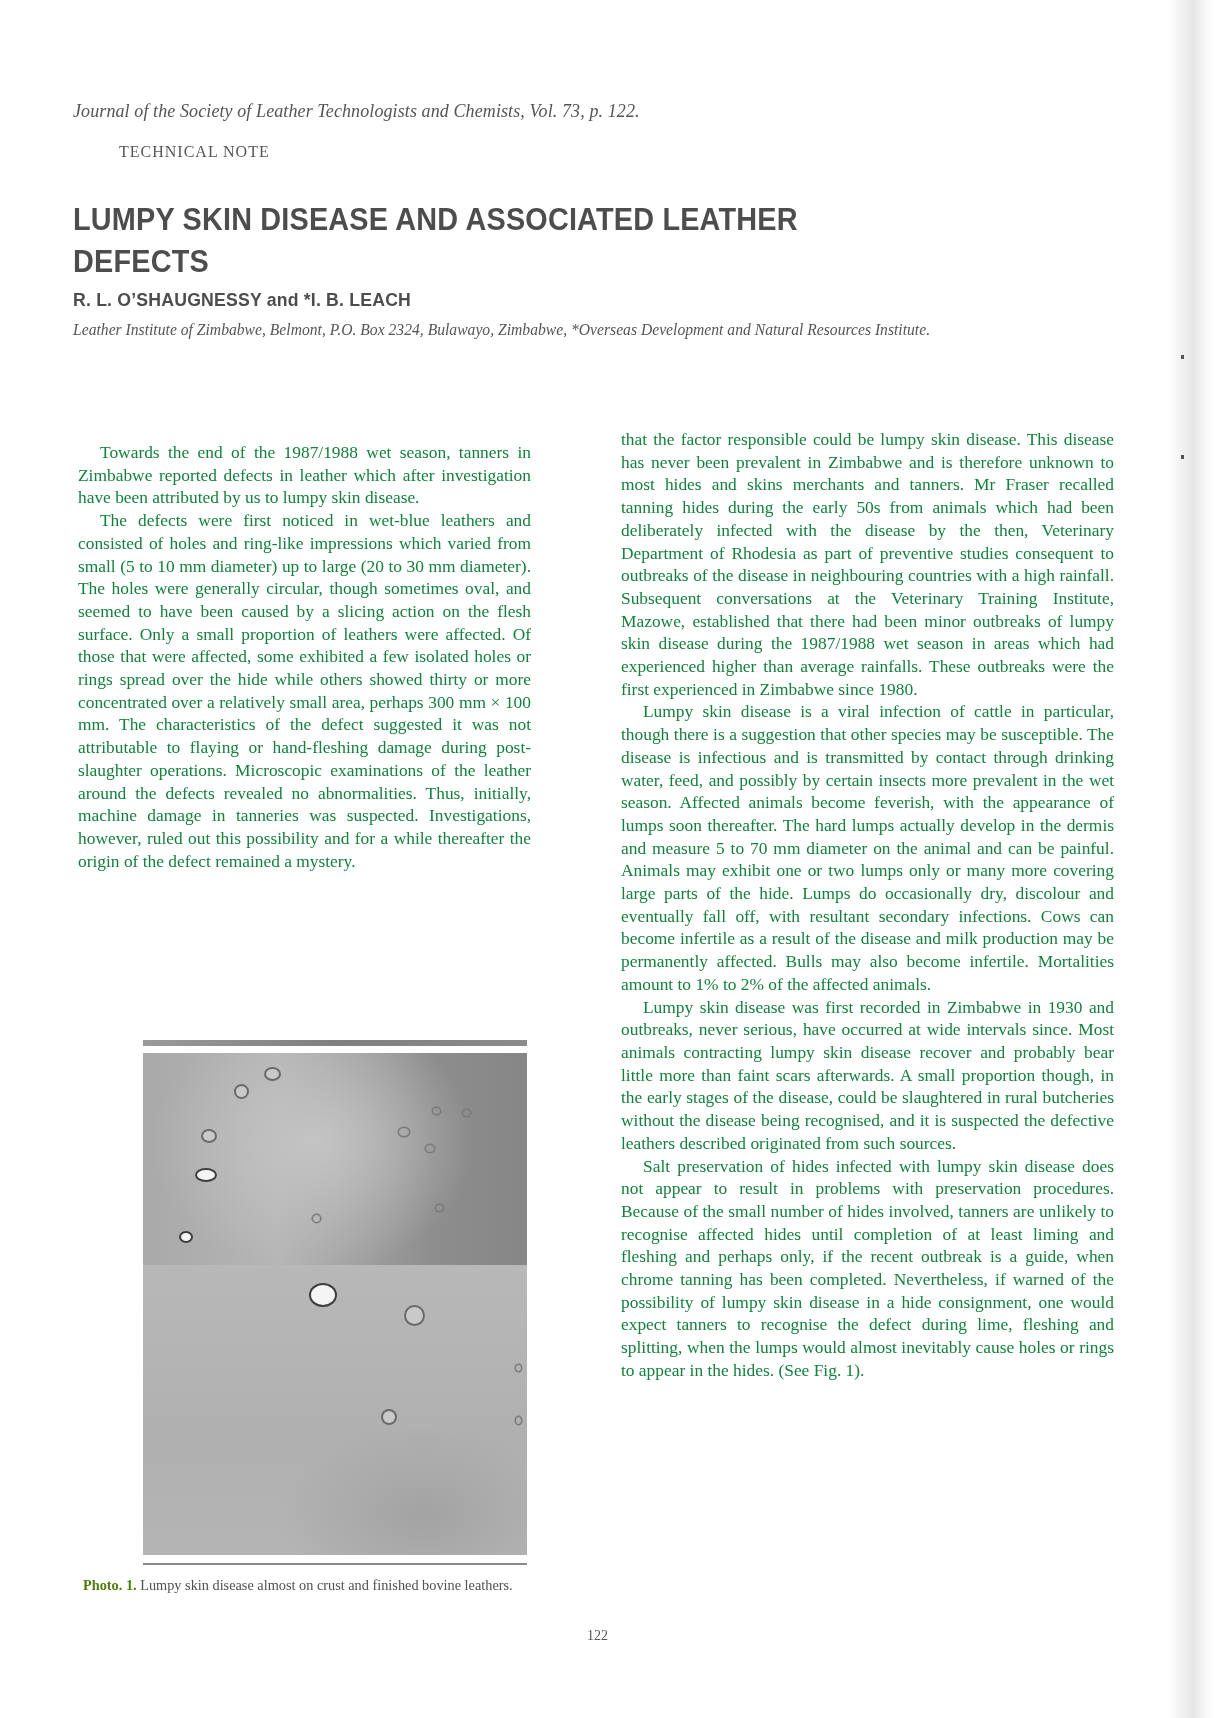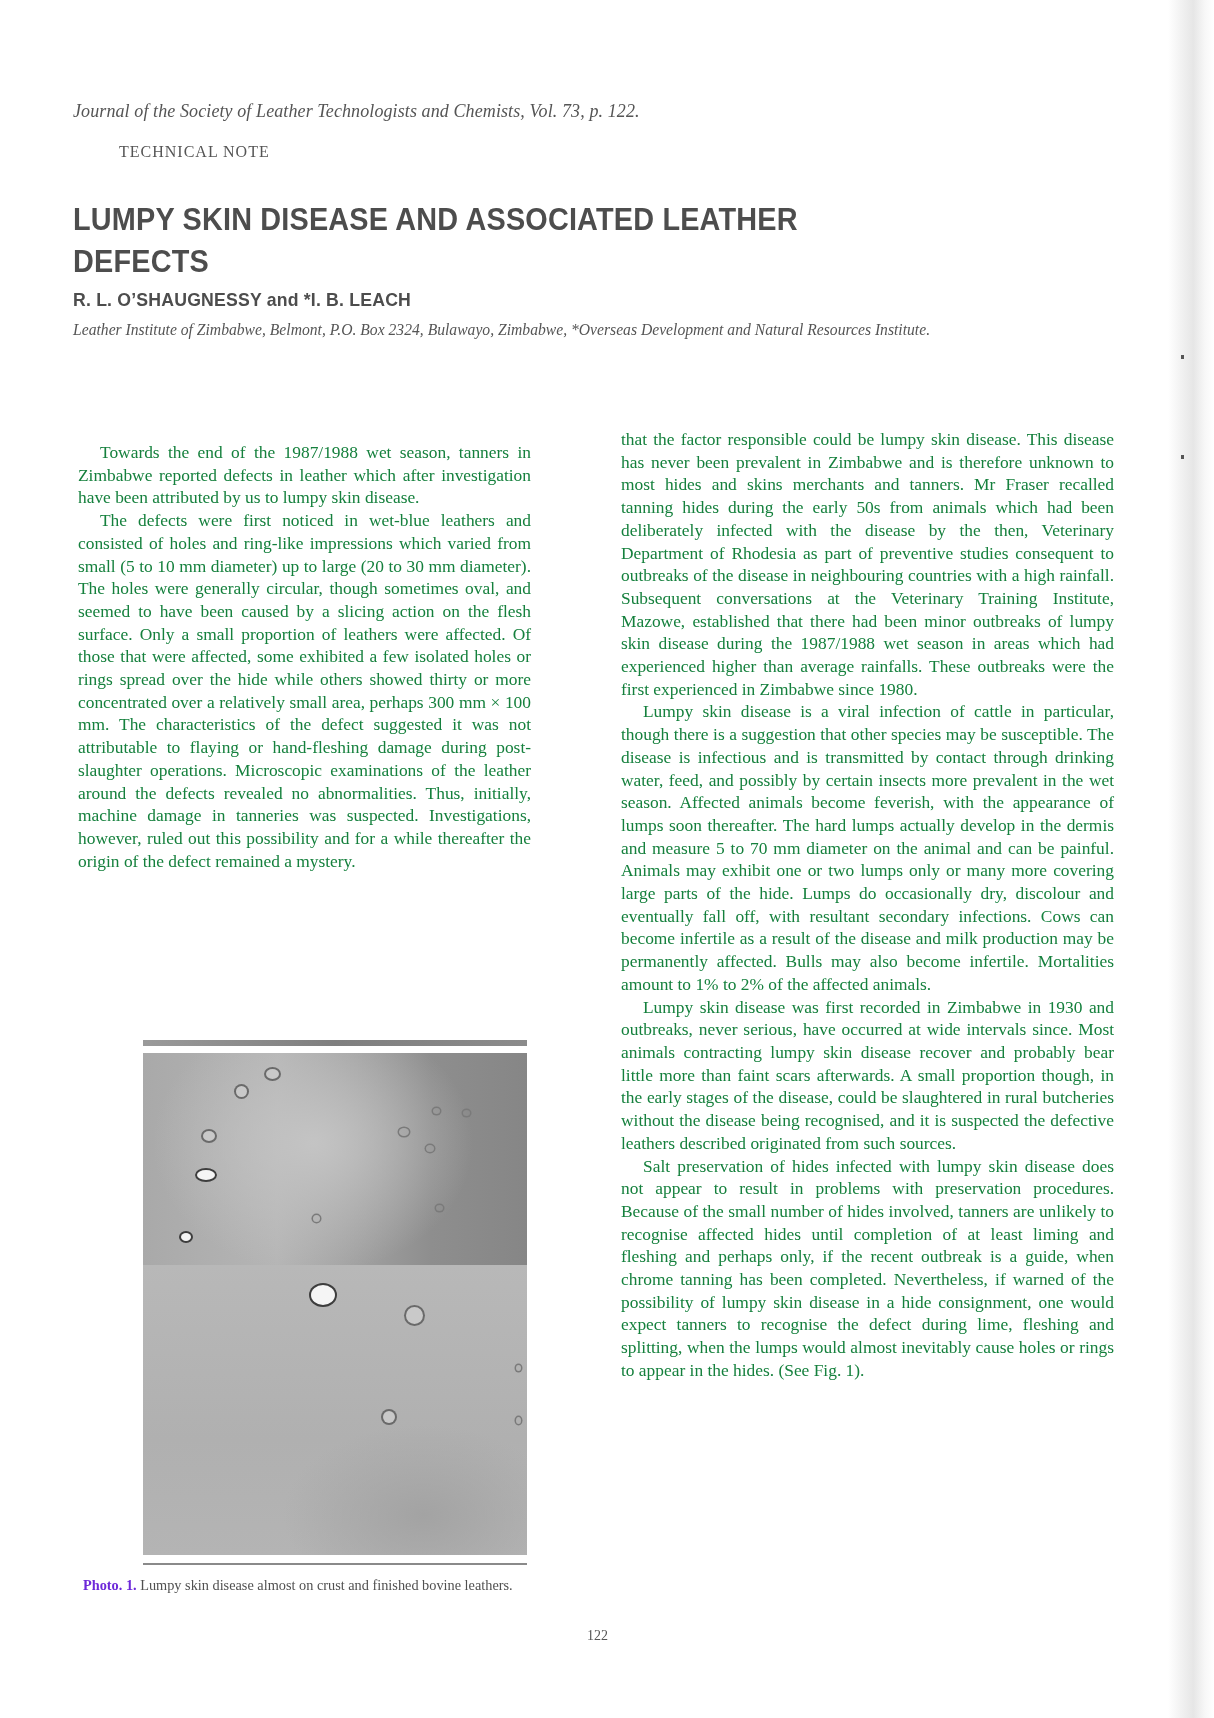--- a/index.html
+++ b/index.html
@@ -67,21 +67,21 @@
   .defect.hole { background: #f5f5f5; box-shadow: 0 0 0 2px #3d3d3d; }
   .defect.ring { background: #c9c9c9; box-shadow: 0 0 0 2px #6a6a6a; }
   .defect.faint { background: transparent; box-shadow: 0 0 0 1.5px #7a7a7a; }
   .fig-rule {
     position: absolute; left: 143px; top: 1563px; width: 384px; height: 2px; background: #8a8a8a;
   }
   .caption {
     position: absolute; left: 83px; top: 1576px; width: 446px;
     font-size: 14.3px; line-height: 18px; color: #505050; text-align: justify;
   }
-  .caption b { font-weight: bold; color: #6d28d9; }
+  .caption b { font-weight: bold; color: #4d7c0f; }
   .page-number {
     position: absolute; left: 587px; top: 1628px; font-size: 14px; color: #555;
   }
 </style>
 </head>
 <body>
 
 <div class="scan-edge">
   <div class="mark" style="top:355px;"></div>
   <div class="mark" style="top:455px;"></div>

